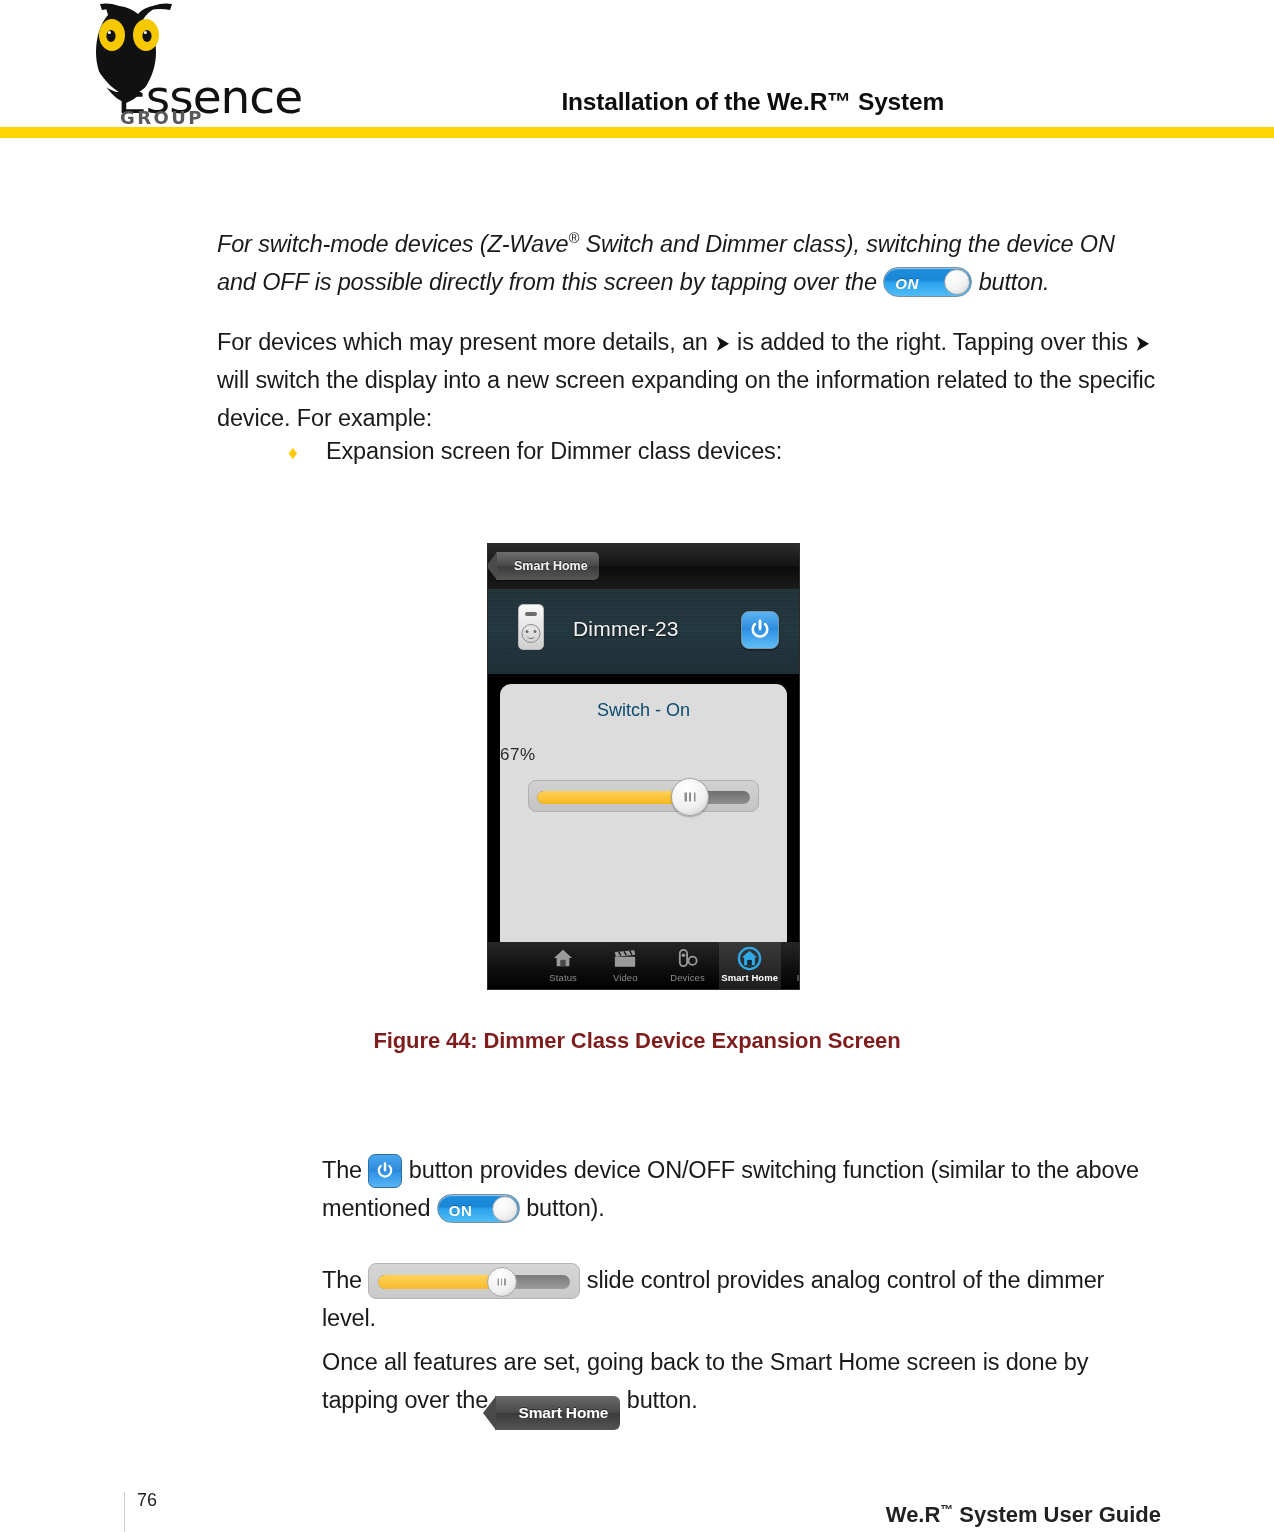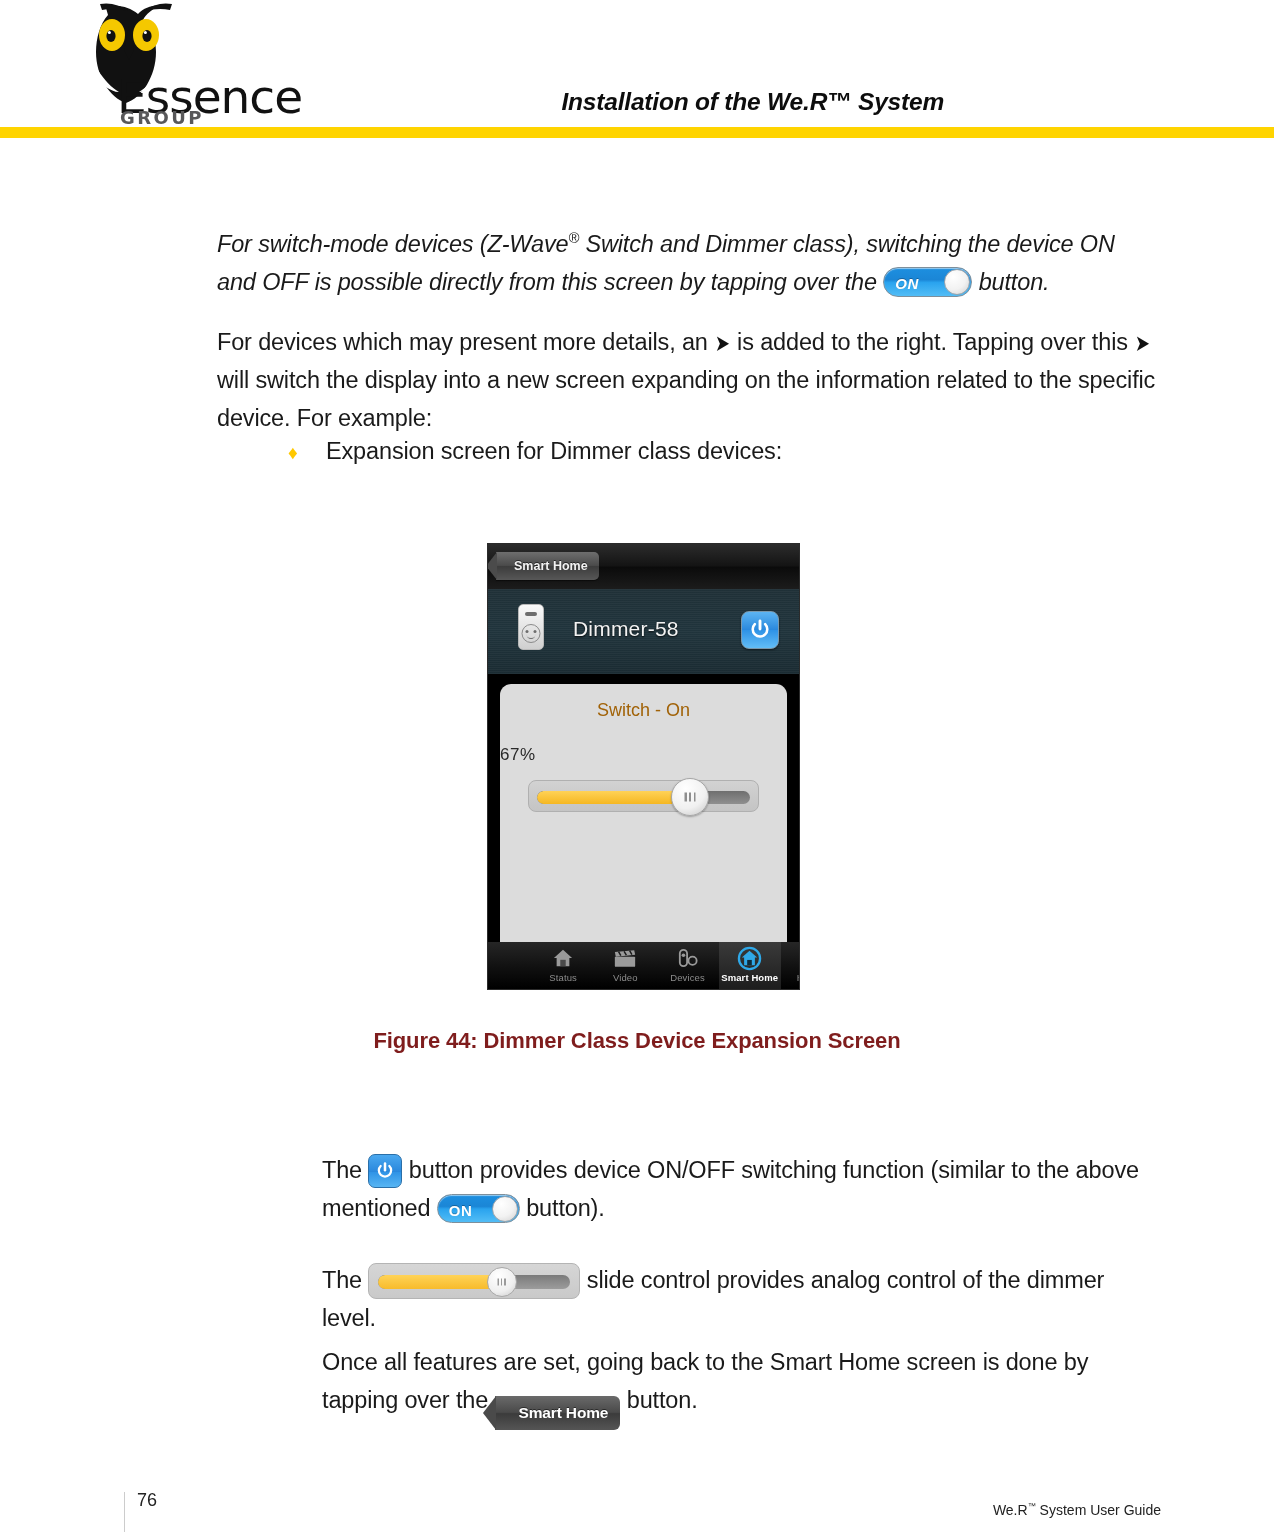--- a/index.html
+++ b/index.html
@@ -61,21 +61,20 @@
   }
   .header-title {
     position: absolute;
     right: 118px;
     top: 88px;
     font-size: 24.5px;
     font-weight: bold;
     color: #0d0d0d;
     letter-spacing: -0.2px;
     white-space: nowrap;
-    font-style: italic;
   }
   .header-rule {
     position: absolute;
     left: 0;
     top: 127px;
     width: 1274px;
     height: 11px;
     background: #FFD400;
   }
 
@@ -429,21 +428,21 @@
     bottom: 47px;
     background: #dcdcdc;
     border-radius: 11px 11px 0 0;
   }
   .panel-title {
     position: absolute;
     left: 0; right: 0;
     top: 16px;
     text-align: center;
     font-size: 18px;
-    color: #a16207;
+    color: #0c4a6e;
   }
   .panel-pct {
     position: absolute;
     left: 0; right: 0;
     top: 61px;
     text-align: left;
     font-size: 17px;
     color: #2a2a2a;
     letter-spacing: 0.5px;
   }
@@ -593,23 +592,24 @@
     position: absolute;
     left: 137px;
     top: 4px;
     font-size: 18px;
     color: #222;
   }
   .footer-right {
     position: absolute;
     right: 113px;
     top: 16px;
-    font-size: 14px;
+    font-size: 22px;
     color: #222;
     white-space: nowrap;
+    font-weight: bold;
   }
   .footer-right sup {
     font-size: 0.58em;
     vertical-align: super;
     line-height: 0;
   }
 </style>
 </head>
 <body>
 
@@ -663,21 +663,21 @@
       <div class="ph-navbar">
         <div class="ph-back">Smart Home</div>
       </div>
 
       <div class="ph-devhead">
         <div class="dev-icon">
           <span class="slot"></span>
           <span class="socket"></span>
           <span class="mouth"></span>
         </div>
-        <div class="dev-name">Dimmer-58</div>
+        <div class="dev-name">Dimmer-23</div>
         <div class="ph-power">
           <svg class="power-glyph" viewBox="0 0 24 24">
             <path d="M12 2.5 L12 11" stroke="#ffffff" stroke-width="3" stroke-linecap="round" fill="none"></path>
             <path d="M6.6 5.8 A7.6 7.6 0 1 0 17.4 5.8" stroke="#ffffff" stroke-width="2.7" fill="none" stroke-linecap="round"></path>
           </svg>
         </div>
       </div>
 
       <div class="ph-panel">
         <div class="panel-title">Switch - On</div>

